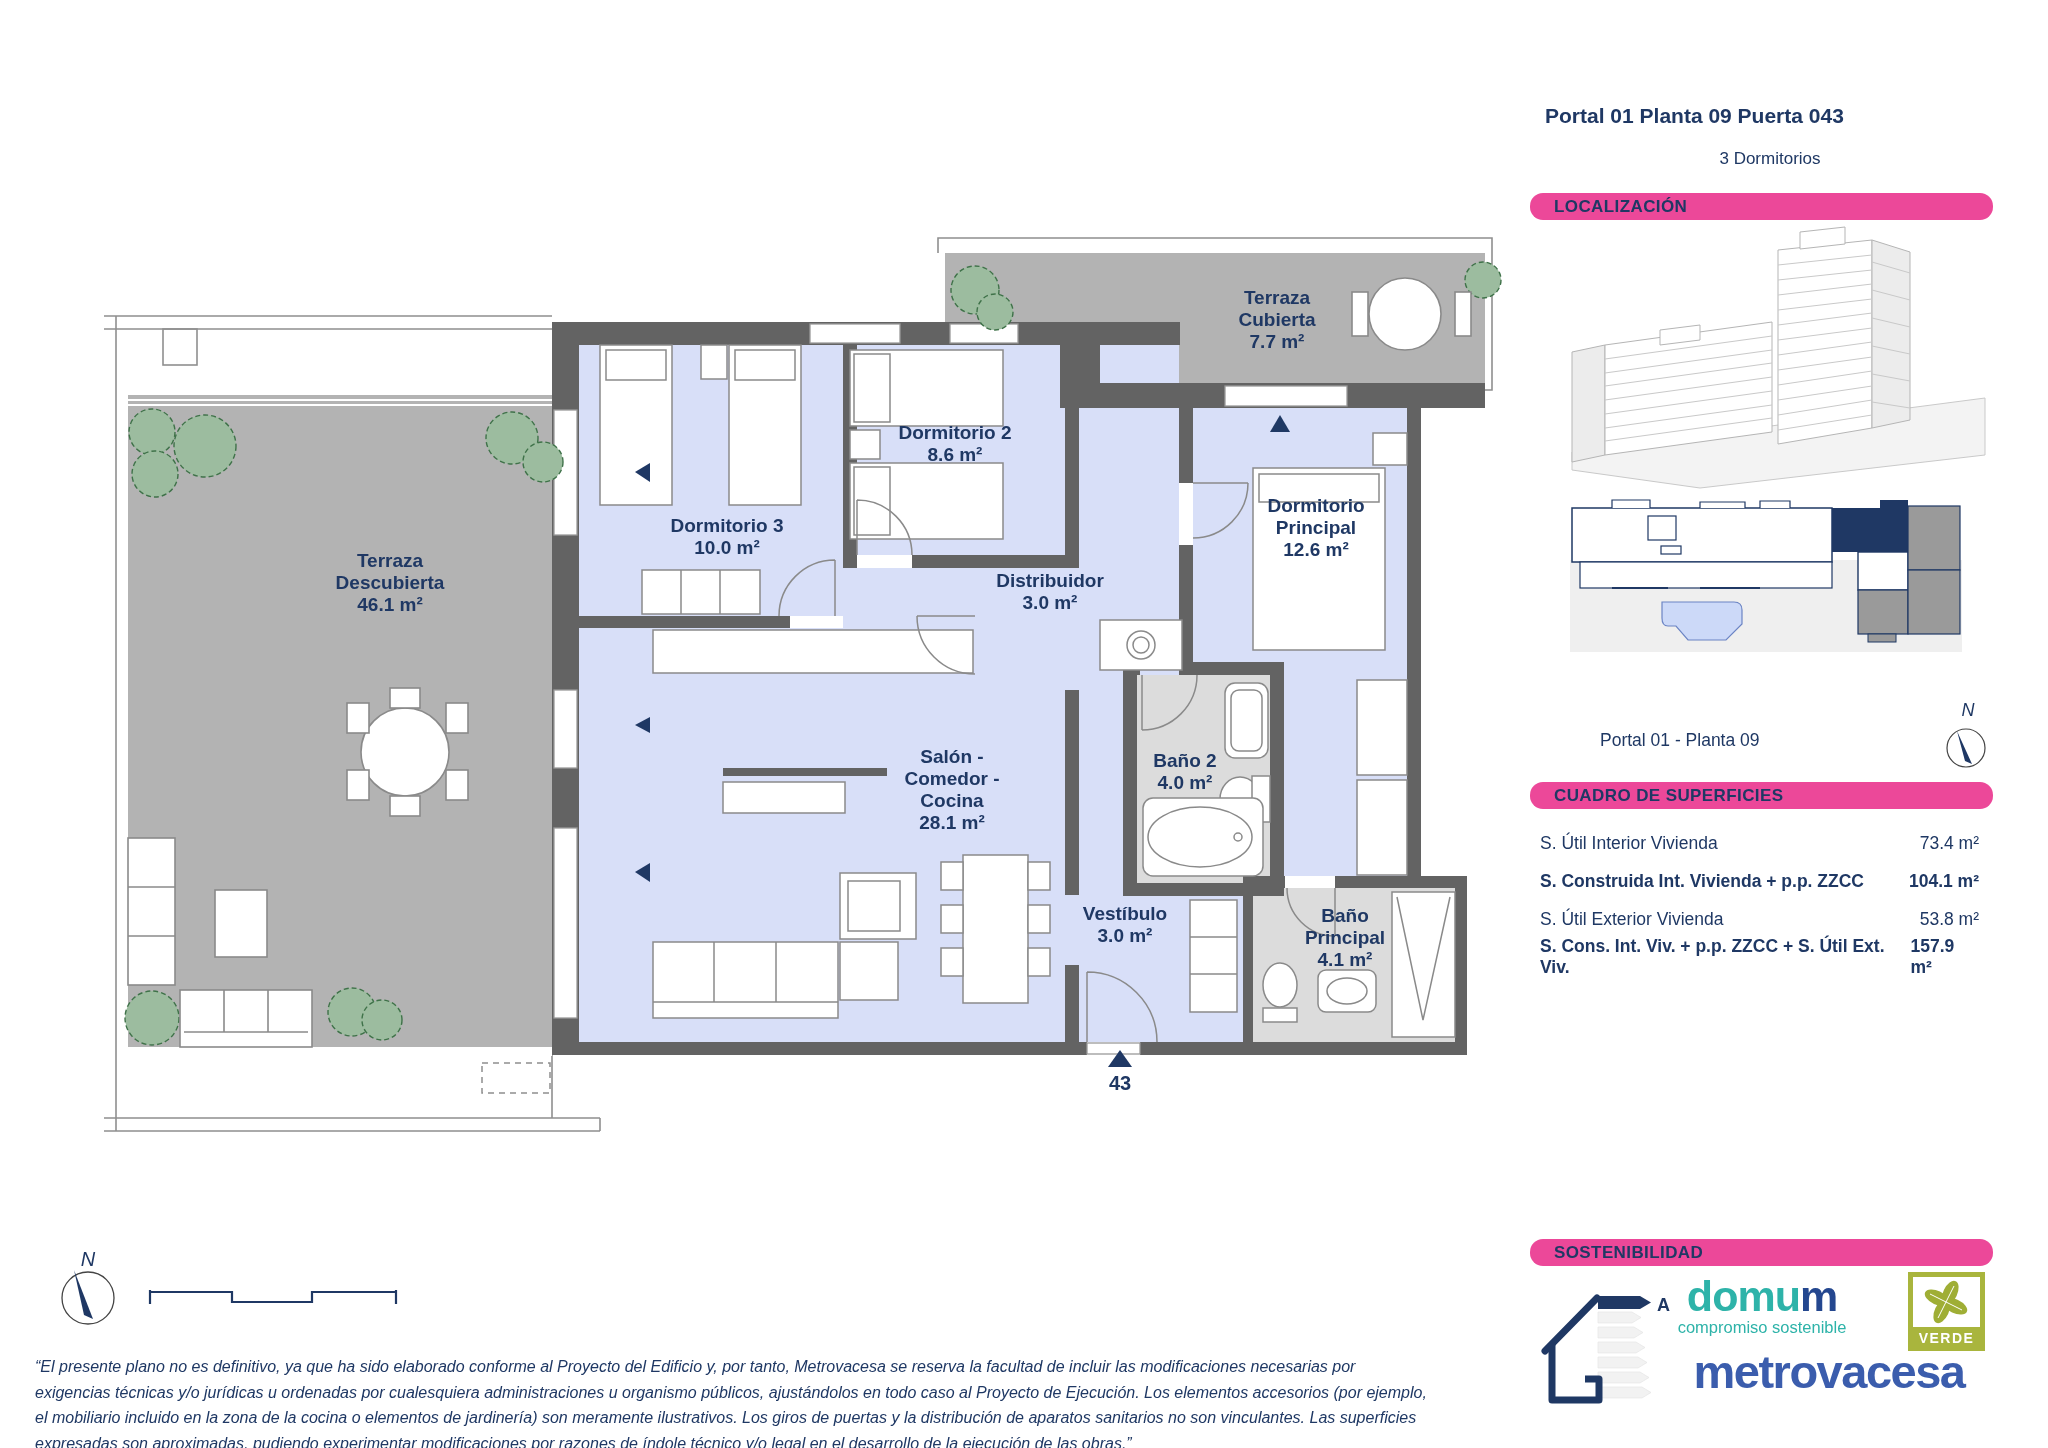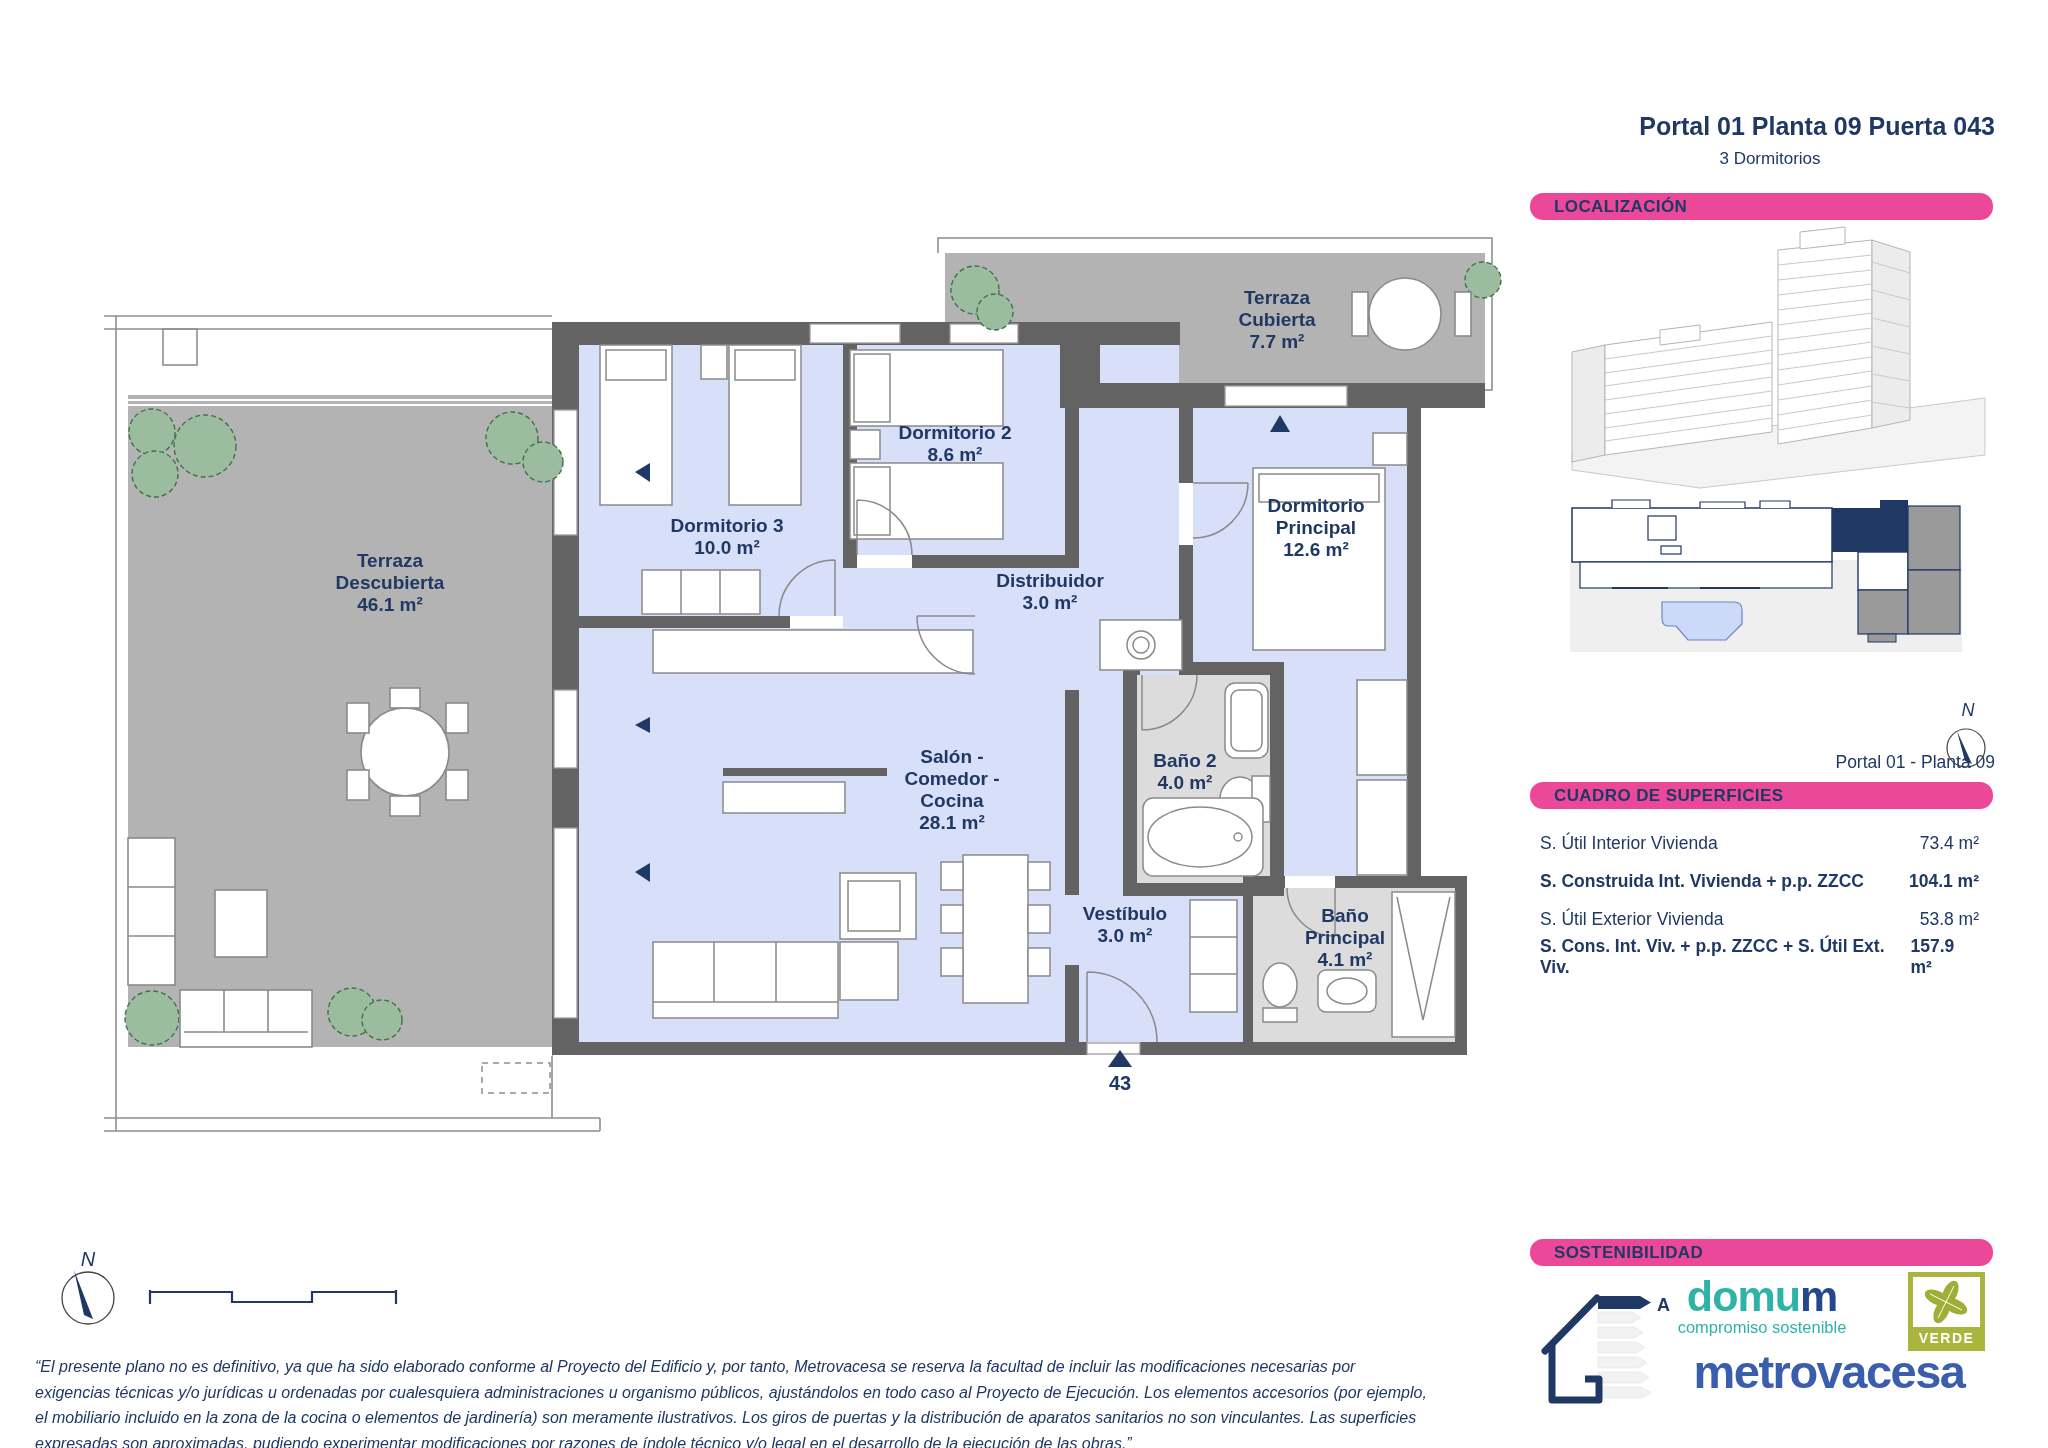--- a/index.html
+++ b/index.html
@@ -1,28 +1,28 @@
 <!DOCTYPE html>
 <html><head>
 <meta charset="utf-8">
 <style>
   html,body{margin:0;padding:0;background:#fff;}
   .sheet{position:relative;width:2048px;height:1448px;background:#ffffff;
          font-family:"Liberation Sans",sans-serif;color:#1f3864;overflow:hidden;}
   svg{position:absolute;left:0;top:0;}
   .title-band{position:absolute;left:1545px;top:51px;width:450px;height:40px;background:#d7e0f4;
               text-align:center;line-height:40px;font-size:27px;font-weight:700;letter-spacing:.5px;}
-  .unit-ref{position:absolute;left:1545px;top:112px;width:450px;text-align:right;
-            font-size:25px;font-weight:600;}
+  .unit-ref{position:absolute;left:1545px;top:104px;width:450px;text-align:left;
+            font-size:21px;font-weight:600;}
   .bedrooms{position:absolute;left:1545px;top:149px;width:450px;text-align:center;font-size:17px;}
   .section-bar{position:absolute;left:1530px;width:463px;height:27px;background:#ec4899;
                font-size:17px;font-weight:700;line-height:27px;padding-left:24px;
                box-sizing:border-box;letter-spacing:.4px;border-radius:13px;}
   .bar-loc{top:193px;} .bar-surf{top:782px;} .bar-sos{top:1239px;}
-  .caption{position:absolute;left:1600px;top:752px;width:395px;text-align:right;
+  .caption{position:absolute;left:1600px;top:730px;width:395px;text-align:left;
            font-size:17.5px;font-weight:500;}
   .surf-table{position:absolute;left:1530px;top:824px;width:463px;}
   .srow{display:flex;justify-content:space-between;align-items:center;height:38px;
         padding:0 14px 0 10px;font-size:17.5px;}
   .srow.bold{font-weight:700;}
   .room-label{position:absolute;transform:translate(-50%,-50%);text-align:center;
               font-size:19px;font-weight:700;line-height:22px;color:#1f3864;}
   .room-label span{display:block;white-space:pre-line;}
   .n-label{position:absolute;font-style:italic;font-size:20px;text-align:center;width:40px;}
   .door-num{position:absolute;left:1096px;top:1072px;width:48px;text-align:center;

